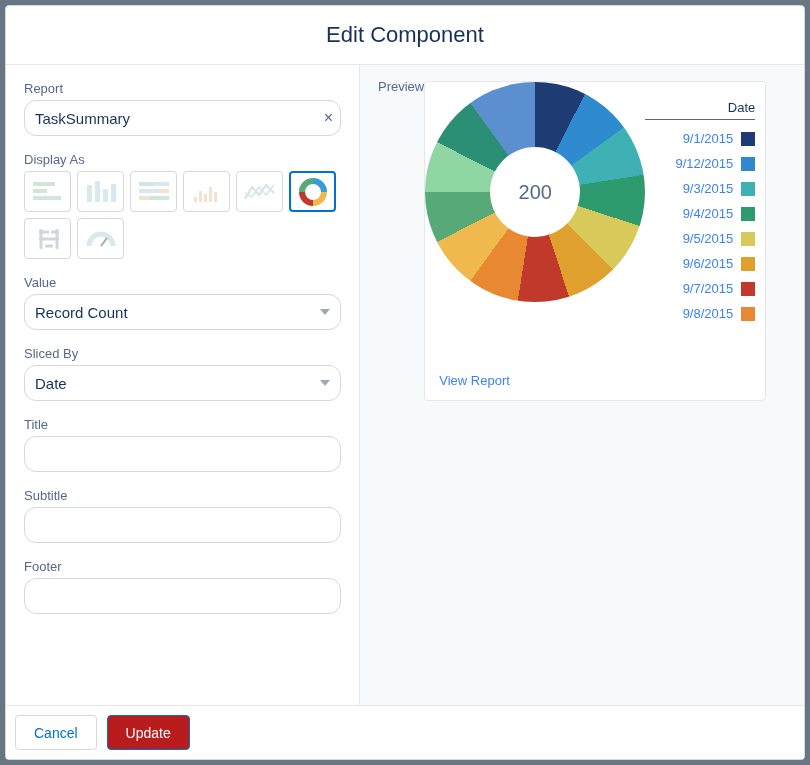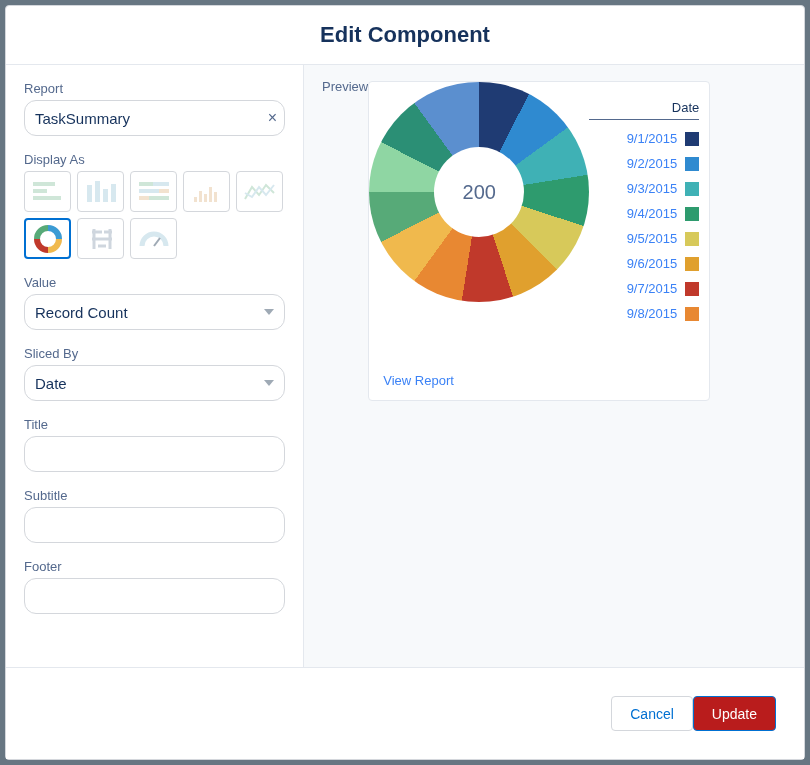--- a/index.html
+++ b/index.html
@@ -1,42 +1,42 @@
 <!DOCTYPE html>
 <html><head>
 <meta charset="utf-8">
 <style>
 *{box-sizing:border-box;margin:0;padding:0;font-family:-apple-system,BlinkMacSystemFont,"Segoe UI",Arial,sans-serif}
 body{background:#677682;padding:5px;width:810px;height:765px;overflow:hidden}
 .modal{background:#fff;width:800px;height:755px;border-radius:4px;display:flex;flex-direction:column;border:1px solid #d4d7dc}
 .header{text-align:center;padding:16px 0;border-bottom:1px solid #e4e8ee}
-.header h1{font-size:22px;font-weight:700;color:#16325c}
+.header h1{font-size:22px;font-weight:400;color:#16325c}
 .body{flex:1;display:flex;background:#f7f9fb;overflow:hidden}
-.left{width:298px;background:#fff;border-right:1px solid #e4e8ee;padding:14px 18px 18px 18px}
+.left{width:354px;background:#fff;border-right:1px solid #e4e8ee;padding:14px 18px 18px 18px}
 .right{flex:1;padding:12px 18px 18px 18px;display:flex;flex-direction:row}
 .lbl{font-size:13px;color:#54698d;margin-bottom:4px;margin-top:2px;display:block}
 .inp,.sel{width:100%;height:36px;border:1px solid #d4d7dc;border-radius:12px;background:#fff;font-size:15px;color:#16325c;padding:0 10px}
 .sel{position:relative;display:flex;align-items:center;cursor:pointer}
 .sel .caret{position:absolute;right:10px;top:50%;transform:translateY(-50%);width:0;height:0;border-left:5px solid transparent;border-right:5px solid transparent;border-top:6px solid #9faab5}
 .report-wrap{position:relative}
 .report-wrap .clear{position:absolute;right:8px;top:50%;transform:translateY(-50%);font-size:16px;color:#54698d;cursor:pointer}
 .grid{display:flex;flex-wrap:wrap;gap:6px;margin-top:4px}
 .tile{width:47px;height:41px;border:1px solid #d4d7dc;border-radius:4px;display:flex;align-items:center;justify-content:center;cursor:pointer;background:#fff}
 .tile.selected{border:2px solid #0070d2}
 .space{height:14px}
 .preview-box{background:#fff;border:1px solid #e4e8ee;border-radius:4px;height:320px;position:relative;display:flex;margin-top:4px}
 .chart-area{flex:1;position:relative;display:flex;justify-content:center}
 .donut{width:220px;height:220px;border-radius:50%;position:relative}
 .donut .hole{position:absolute;inset:0;margin:auto;width:90px;height:90px;border-radius:50%;background:#fff;display:flex;align-items:center;justify-content:center;font-size:20px;color:#54698d}
 .legend{width:120px;padding:18px 10px 8px 0;overflow:hidden}
 .legend-title{font-size:13px;color:#16325c;text-align:right;border-bottom:1px solid #54698d;padding-bottom:4px;margin-bottom:6px}
 .legend-row{display:flex;align-items:center;justify-content:flex-end;height:25px;font-size:13px;color:#3b82f6}
 .swatch{width:14px;height:14px;margin-left:8px}
 .view-link{position:absolute;left:14px;bottom:12px;font-size:13px;color:#3b82f6}
-.footer{padding:28px;display:flex;justify-content:flex-end;background:#fff;border-top:1px solid #e4e8ee}
+.footer{padding:9px;display:flex;justify-content:flex-start;gap:10px;background:#fff;border-top:1px solid #e4e8ee}
 .btn{height:35px;padding:0 18px;border-radius:4px;font-size:14px;cursor:pointer;border:1px solid #d4d7dc;background:#fff;color:#0070d2}
 .btn.primary{background:#b91c1c;color:#fff;border-color:#0070d2}
 svg{display:block}
 </style>
 </head>
 <body>
 
 <div class="modal">
   <div class="header">
     <h1>Edit Component</h1>
@@ -155,21 +155,21 @@
           </div>
         </div>
         <div class="legend">
           <div class="legend-title">Date</div>
           <div id="legend-rows">
               <div class="legend-row">
                 <span>9/1/2015</span>
                 <span class="swatch" style="background: rgb(31, 59, 115);"></span>
               </div>
               <div class="legend-row">
-                <span>9/2/2015</span>
+                <span>9/12/2015</span>
                 <span class="swatch" style="background: rgb(47, 138, 208);"></span>
               </div>
               <div class="legend-row">
                 <span>9/3/2015</span>
                 <span class="swatch" style="background: rgb(63, 177, 181);"></span>
               </div>
               <div class="legend-row">
                 <span>9/4/2015</span>
                 <span class="swatch" style="background: rgb(46, 155, 110);"></span>
               </div>

